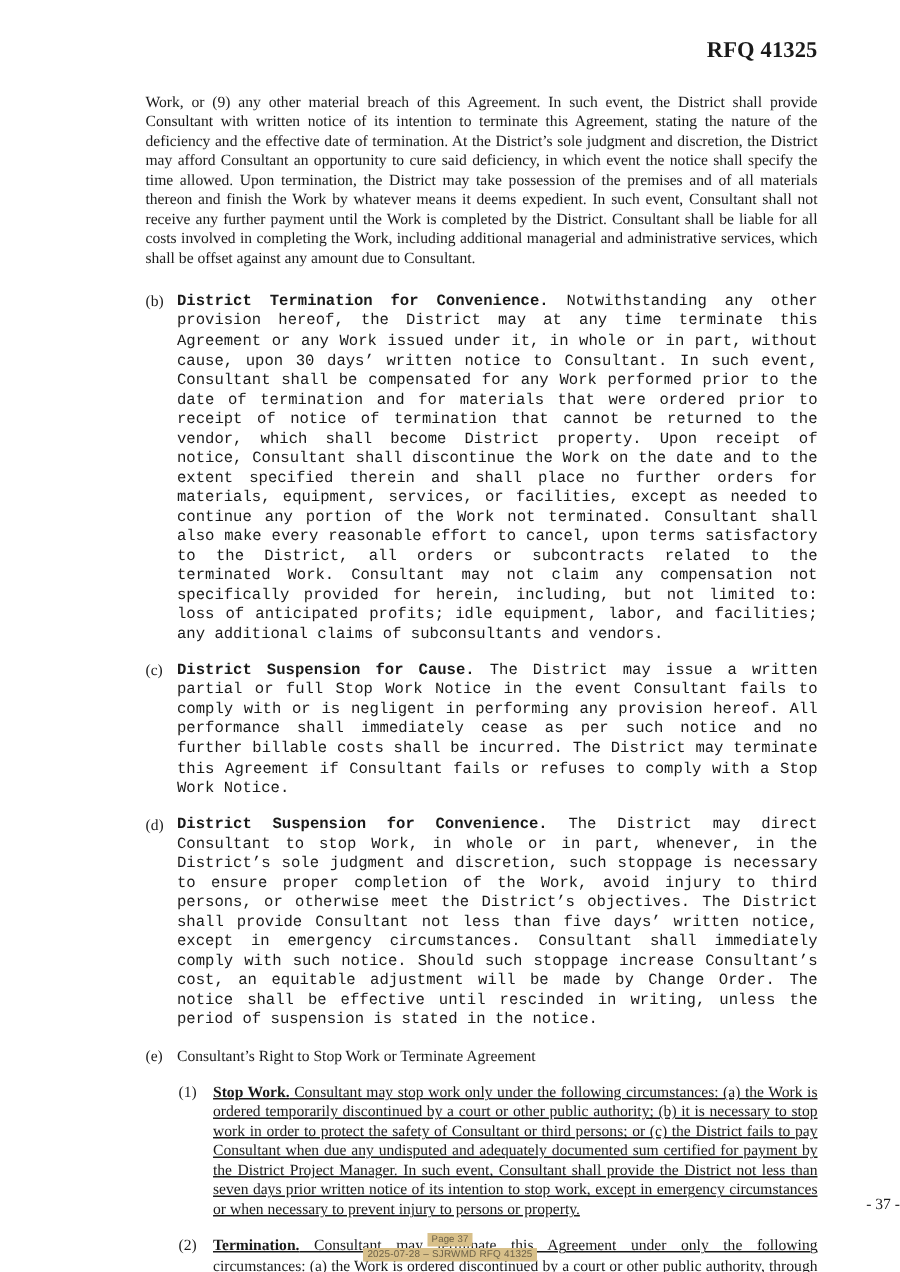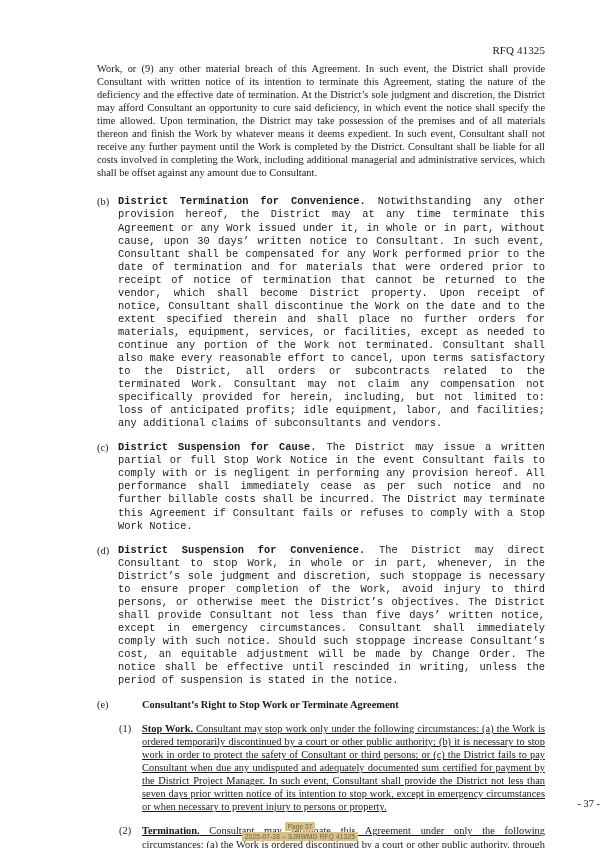--- a/index.html
+++ b/index.html
@@ -21,25 +21,26 @@
     left: 0; top: 0;
     width: 600px;
     height: 848px;
     background: #ffffff;
   }
 
   
   .doc-header {
     position: absolute;
     left: 97px;
-    top: 44px;
+    top: 26px;
     width: 448px;
     text-align: right;
-    font-size: 11px;
+    font-size: 15px;
     letter-spacing: .1px;
+    font-weight: bold;
   }
 
   
   .body-col {
     position: absolute;
     left: 97px;
     top: 62px;
     width: 448px;
   }
 
@@ -92,24 +93,23 @@
     text-align: justify;
     text-decoration: underline;
   }
 
   .lead {
     font-weight: bold;
   }
 
   
   .clause-heading {
-    font-weight: bold;
-    font-size: 10.4px;
-    line-height: 13.05px;
-    margin-left: 24px;
+    font-weight: normal;
+    font-size: 10.4px;
+    line-height: 13.05px;
   }
 
   
   .page-number {
     position: absolute;
     left: 0;
     top: 798px;
     width: 600px;
     text-align: right;
     font-size: 10.4px;

